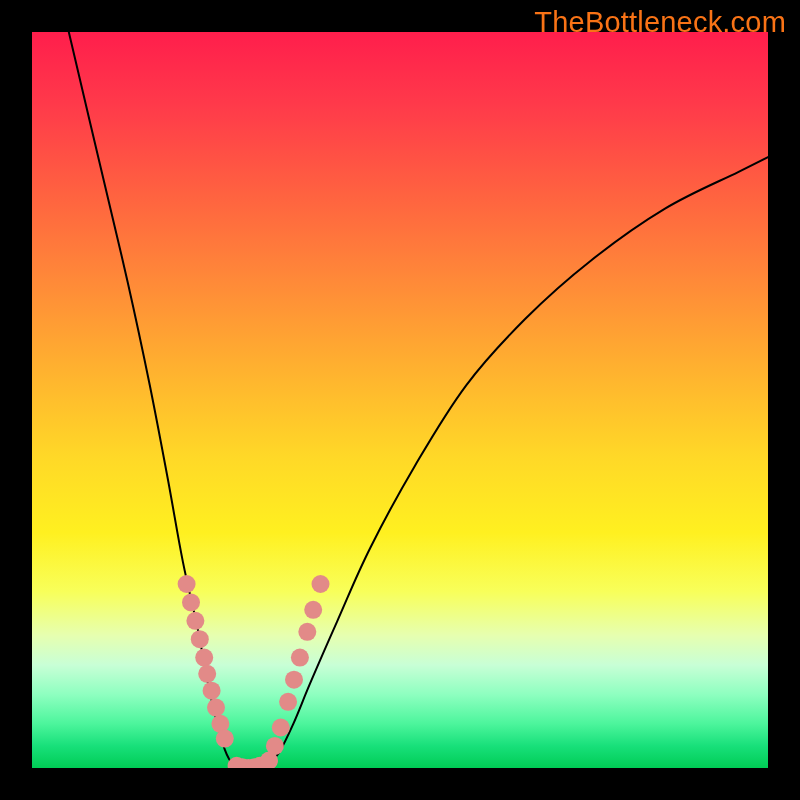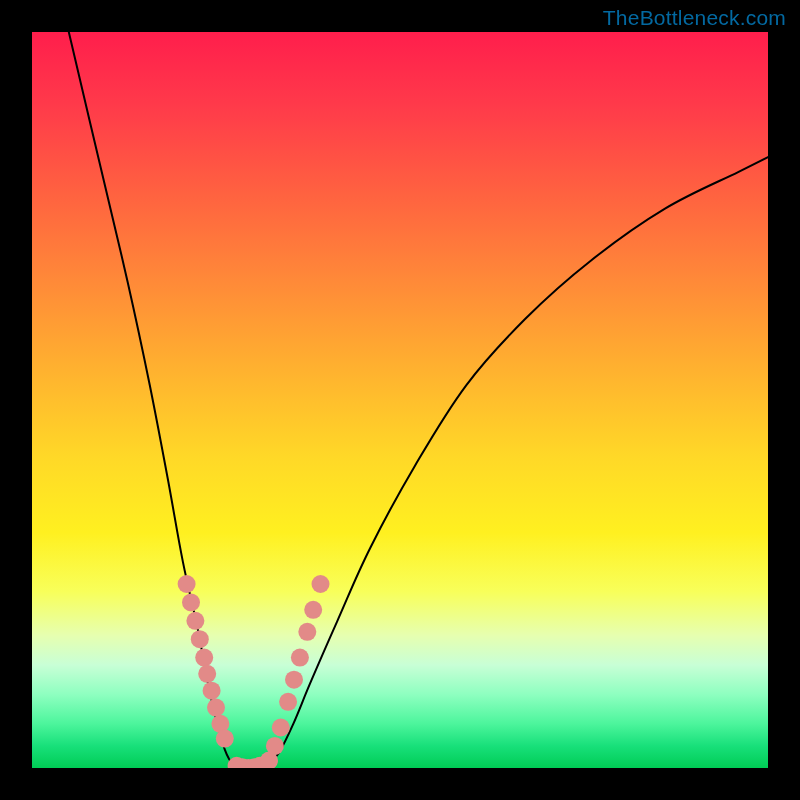--- a/index.html
+++ b/index.html
@@ -38,22 +38,22 @@
       #8effc0 90%,
       #4cf59c 94%,
       #18e07a 97%,
       #00cc55 100%
     );
   }
   .watermark {
     position: absolute;
     top: 6px;
     right: 14px;
-    color: #0369a1;
-    font-size: 21px;
+    color: #f97316;
+    font-size: 29px;
     letter-spacing: 0.2px;
     font-weight: 400;
     font-family: Arial, Helvetica, sans-serif;
     user-select: none;
   }
   svg.curves {
     position: absolute;
     left: 0;
     top: 0;
     width: 736px;

